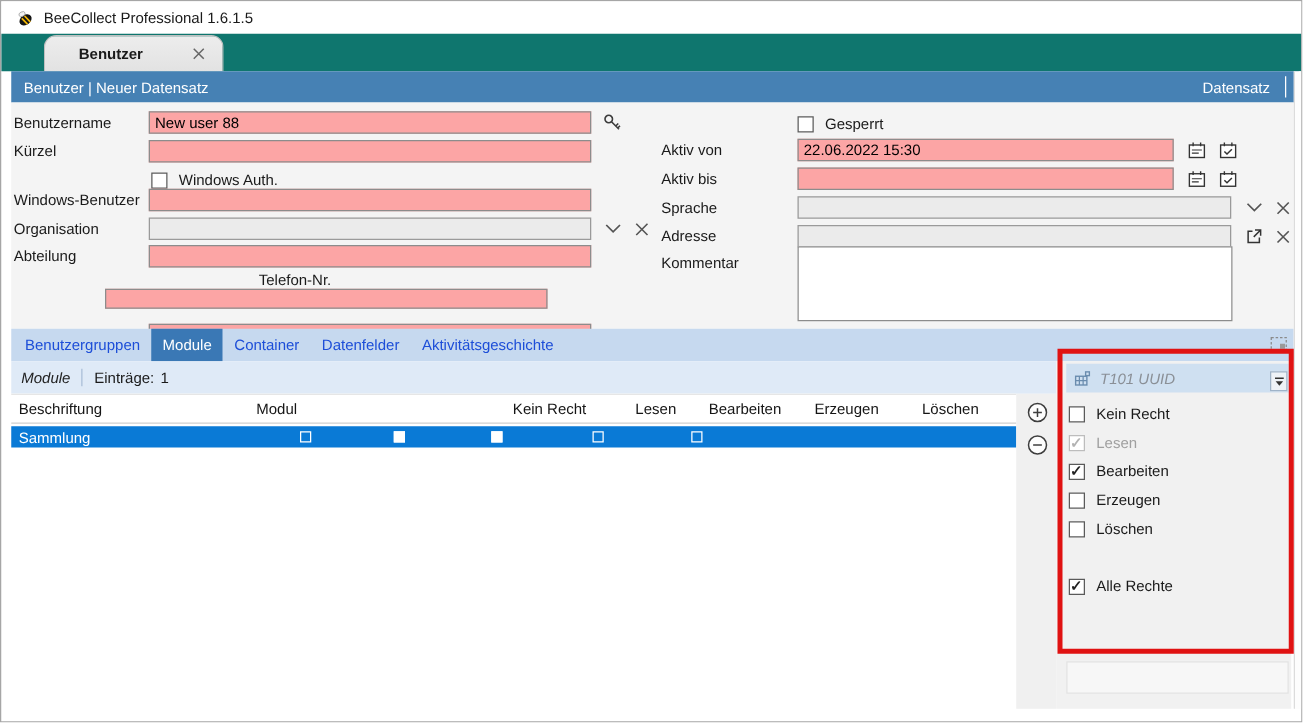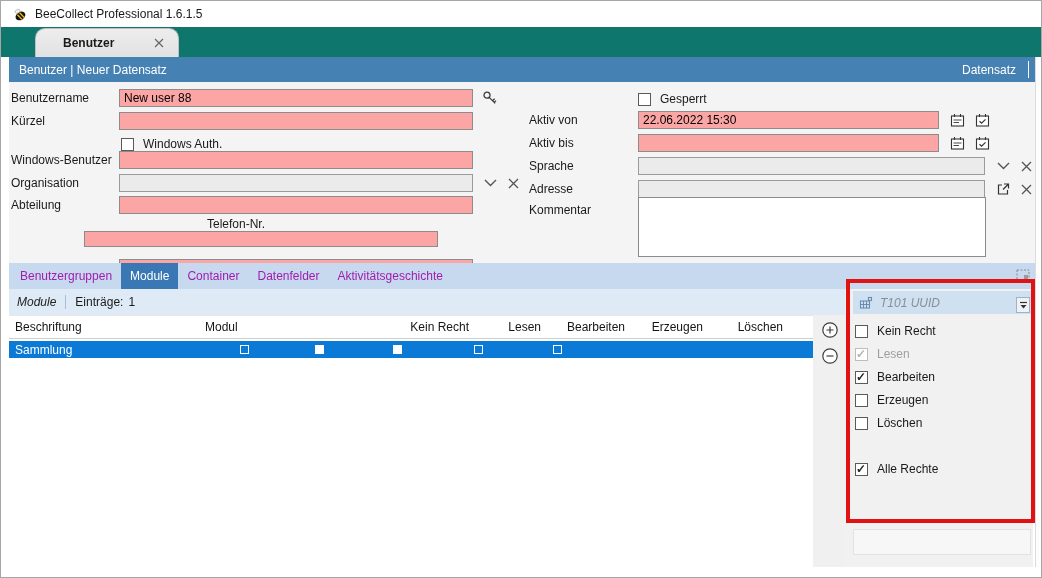--- a/index.html
+++ b/index.html
@@ -39,21 +39,21 @@
     position:relative;display:inline-block;flex:0 0 auto;}
   .cb.checked::after{content:"\2713";position:absolute;left:0px;top:-2px;font-size:12px;
     font-weight:bold;color:#222;}
   .cb.disabled{border-color:#bdbdbd;}
   .cb.disabled.checked::after{color:#b3b3b3;}
   .cb-label{margin-left:9px;}
   .cb-label.dim{color:#a0a0a0;}
   
   .section-tabs{position:absolute;left:8px;top:262px;width:1026px;height:26px;background:#c6d9ef;
     display:flex;align-items:stretch;padding-left:2px;box-sizing:border-box;}
-  .stab{display:flex;align-items:center;padding:0 9px;color:#a21caf;}
+  .stab{display:flex;align-items:center;padding:0 9px;color:#1d4ed8;}
   .stab.active{background:#3a78b5;color:#fff;}
   .float-icon{position:absolute;right:5px;top:6px;}
   
   .info-bar{position:absolute;left:8px;top:288px;width:836px;height:26px;background:#dfeaf7;
     display:flex;align-items:center;padding-left:8px;box-sizing:border-box;}
   .info-section{font-style:italic;color:#222;}
   .info-div{width:1px;height:14px;background:#a9bdd7;margin:0 9px;}
   .info-count{margin-left:5px;}
   
   .table-area{position:absolute;left:8px;top:314px;width:804px;height:252px;background:#fff;

